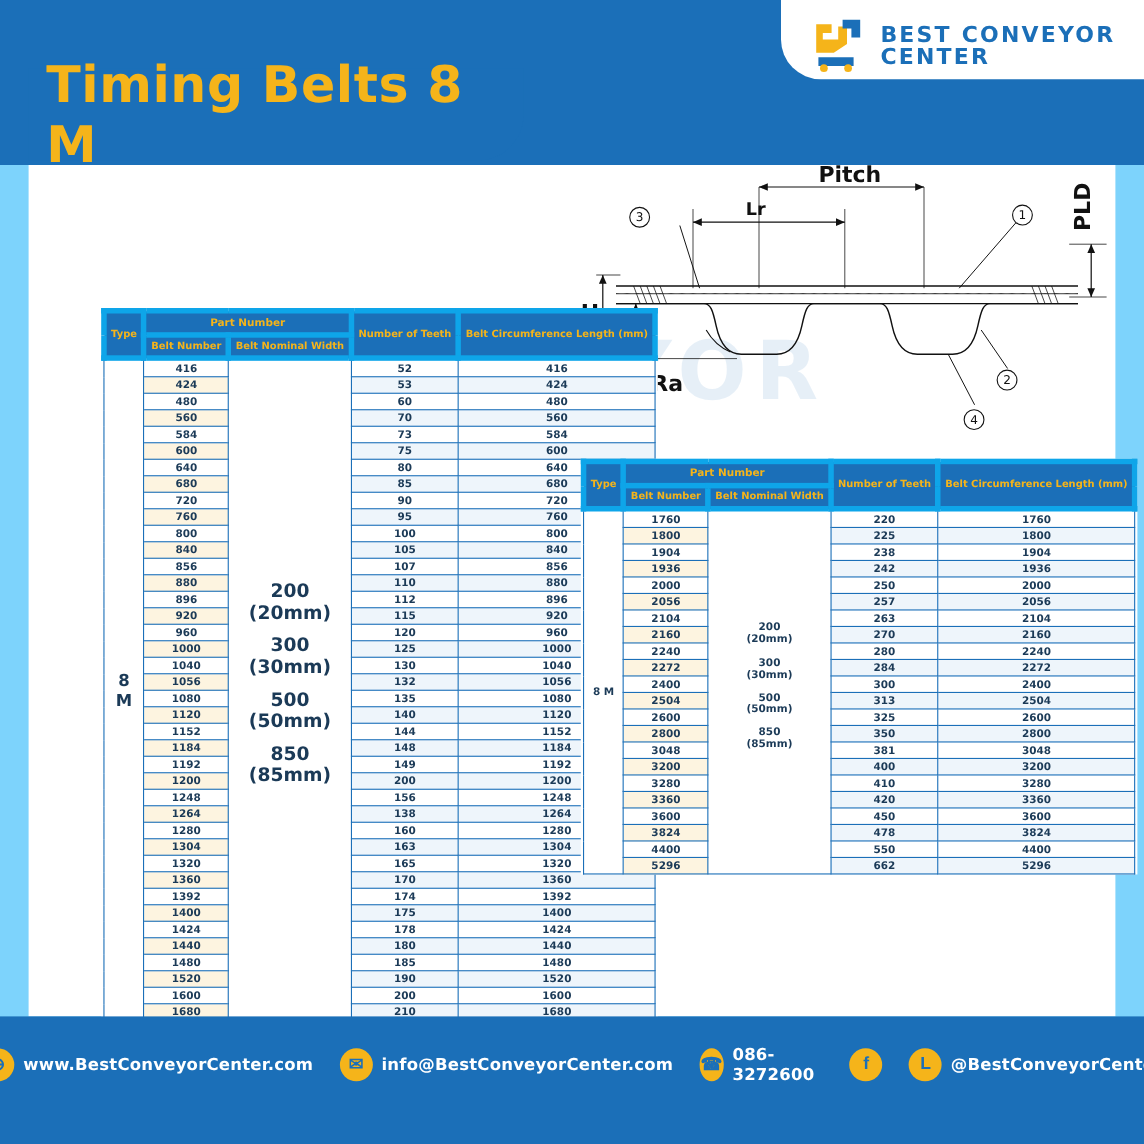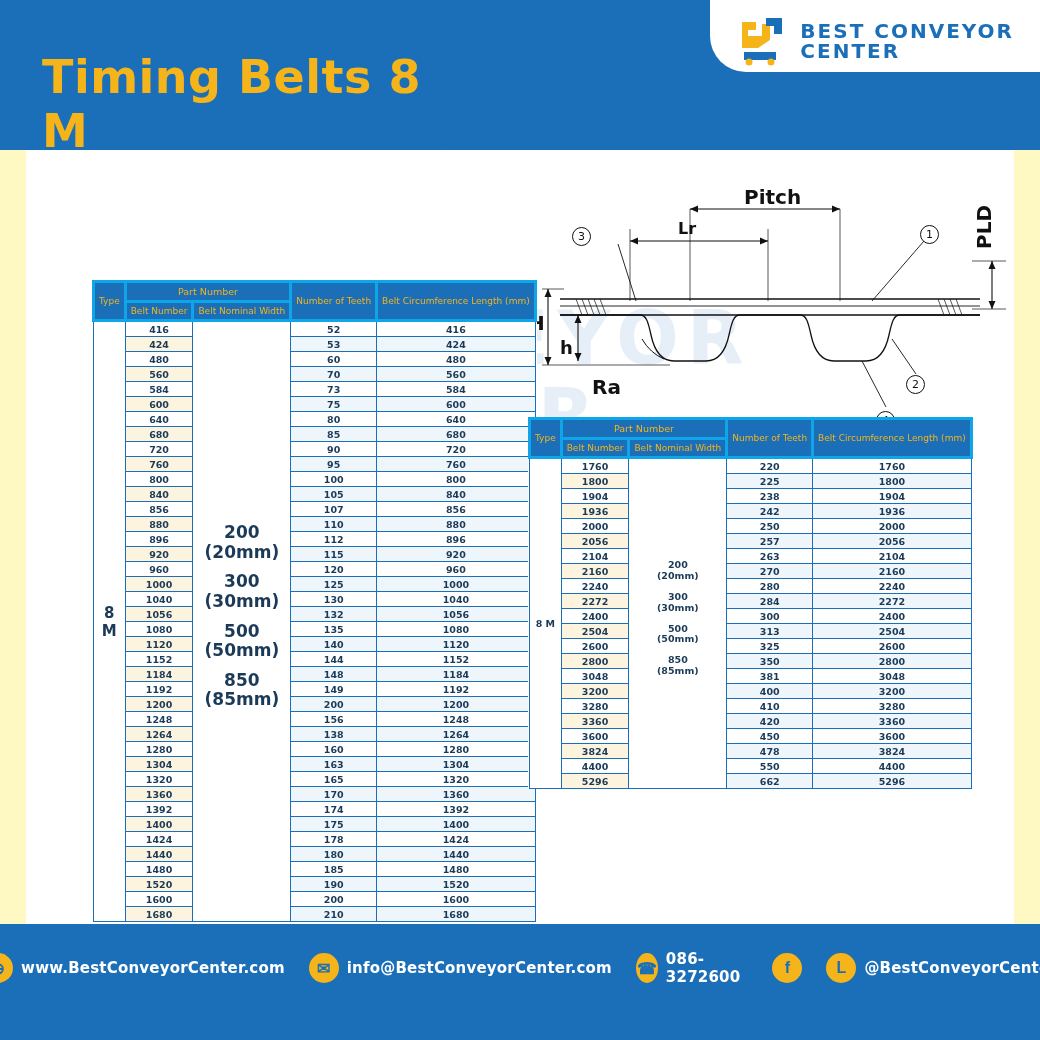--- a/index.html
+++ b/index.html
@@ -8,21 +8,21 @@
     width:1040px; height:1040px;
     font-family:"Liberation Sans", sans-serif;
     background:#ffffff;
     position:relative;
     overflow:hidden;
   }
 
   
   .page {
     position:absolute; inset:0;
-    background:#fef9c3;
+    background:#7dd3fc;
   }
   .white-sheet {
     position:absolute;
     left:26px; top:142px; right:26px; bottom:116px;
     background:#ffffff;
   }
 
   
   .header-band {
     position:absolute; left:0; top:0; width:1040px; height:150px;
@@ -111,41 +111,41 @@
     font-family:"DejaVu Sans", sans-serif;
     background:#ffffff;
   }
   .tbl td, .tbl th {
     border:1px solid #1b6fb8;
     text-align:center;
     color:#1b3a57;
   }
   .tbl .hdr {
     background:#1b6fb8; color:#f5b41a;
-    font-size:9px; font-weight:normal;
+    font-size:9px; font-weight:bold;
     padding:3px 4px;
-    border:3px solid #0ea5e9;
+    border:5px solid #0ea5e9;
     white-space:nowrap;
   }
   .tbl .hdr-top { font-size:9.5px; }
   .cell { font-size:9.5px; font-weight:bold; padding:1.5px 4px; }
   .zebra-a { background:#ffffff; }
   .zebra-b { background:#fdf4e0; }
   .zebra-c { background:#eef5fb; }
   .type-cell { font-size:15px; font-weight:bold; color:#1b3a57; }
   .width-cell { font-size:17px; font-weight:bold; color:#1b3a57; line-height:1.15; padding:4px; }
   .width-cell span { display:block; }
 
   #table-left { left:92px; top:280px; width:306px; }
   #table-right { left:528px; top:417px; width:396px; }
 
   #table-right .cell { font-size:9.5px; }
 
   
-  .diagram { position:absolute; left:520px; top:150px; width:500px; height:270px;margin-top:39px; }
+  .diagram { position:absolute; left:520px; top:150px; width:500px; height:270px; }
   .diag-label {
     position:absolute; color:#111; font-family:"DejaVu Sans", sans-serif;
     font-weight:bold;
   }
 
   .circle-num {
     position:absolute; width:19px; height:19px; border-radius:50%;
     border:1.4px solid #111; color:#111; font-size:11px;
     display:flex; align-items:center; justify-content:center;
     background:#fff; font-family:"DejaVu Sans", sans-serif;

